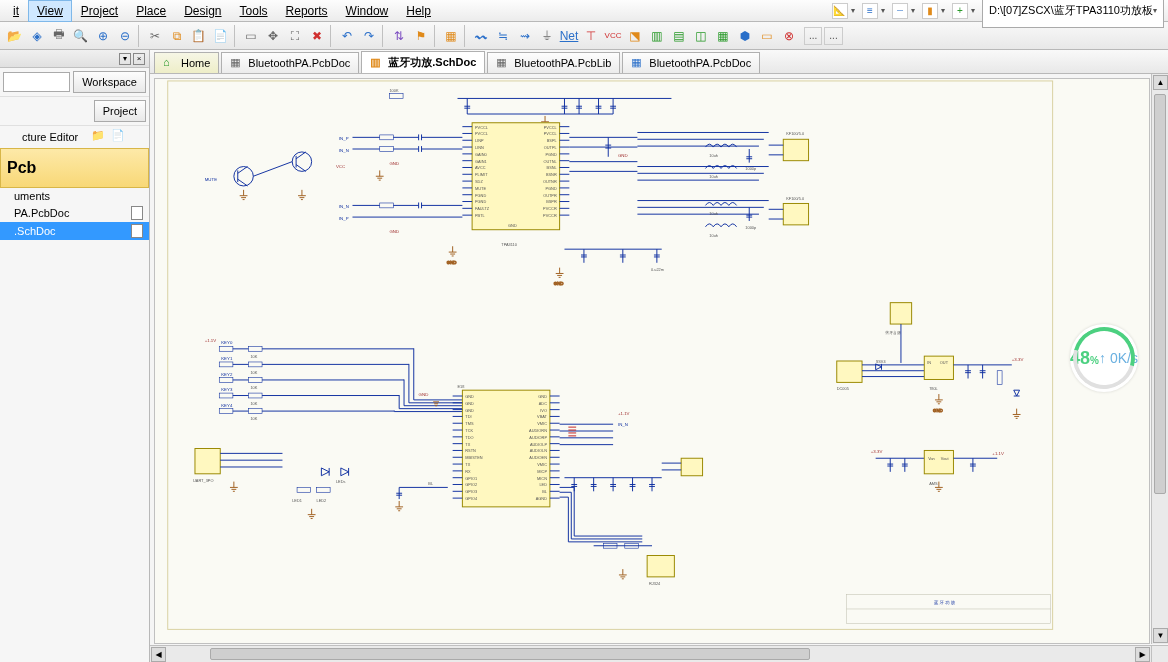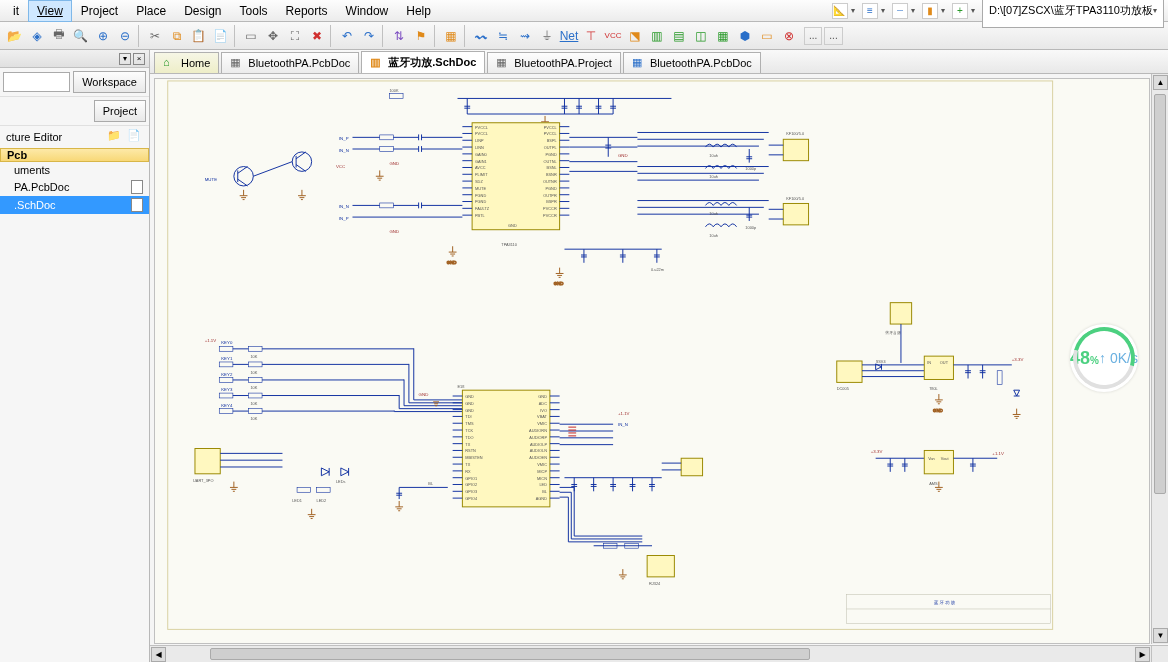--- a/index.html
+++ b/index.html
@@ -1,20 +1,20 @@
 <!DOCTYPE html>
 <html><head>
 <meta charset="utf-8">
 <style>
 *{box-sizing:border-box;margin:0;padding:0;font-family:"Segoe UI",Tahoma,sans-serif;}
 body{width:1168px;height:662px;background:#fff;overflow:hidden;position:relative;}
 
 
 .menubar{height:22px;background:linear-gradient(#fdfdfd,#ececec);border-bottom:1px solid #b8b8b8;display:flex;align-items:center;padding:0 4px;font-size:12px;}
-.menu-item{padding:2px 9px;cursor:default;}
+.menu-item{padding:2px 9px;cursor:default;text-decoration:underline;}
 .menu-item u{text-decoration:underline;}
 .menu-item.active{background:#cfe8ff;border:1px solid #7fb8e9;padding:3px 8px;}
 .menubar .right{margin-left:auto;display:flex;align-items:center;gap:4px;}
 .tb-ico{width:16px;height:16px;display:inline-flex;align-items:center;justify-content:center;font-size:10px;border:1px solid #ccc;background:#fff;}
 .tb-split{display:flex;align-items:center;}
 .tb-split .arrow{font-size:8px;color:#555;padding:0 3px;}
 .path-box{border:1px solid #aaa;background:#fff;padding:9px 6px;font-size:11px;min-width:170px;display:flex;align-items:center;}
 .path-box .arrow{margin-left:auto;font-size:8px;color:#555;}
 
 
@@ -25,23 +25,23 @@
 .tb-dots{font-size:10px;color:#555;padding:0 4px;border:1px solid #ccc;height:18px;display:flex;align-items:center;}
 
 
 .main{display:flex;height:612px;}
 .left-panel{width:150px;border-right:1px solid #b8b8b8;background:#f6f6f6;display:flex;flex-direction:column;}
 .lp-head{height:18px;background:linear-gradient(#f0f0f0,#e0e0e0);border-bottom:1px solid #c0c0c0;display:flex;align-items:center;justify-content:flex-end;padding:0 4px;font-size:10px;}
 .lp-head .pin{width:12px;height:12px;border:1px solid #888;font-size:8px;display:flex;align-items:center;justify-content:center;margin-left:2px;}
 .lp-row{display:flex;align-items:center;padding:3px;gap:3px;border-bottom:1px solid #e0e0e0;}
 .lp-row input{flex:1;min-width:0;height:20px;border:1px solid #aaa;font-size:11px;padding:0 3px;}
 .lp-row .btn{border:1px solid #aaa;background:linear-gradient(#fdfdfd,#e8e8e8);font-size:11px;padding:3px 8px;cursor:default;height:22px;display:flex;align-items:center;}
-.lp-label{font-size:11px;padding:3px 6px;display:flex;align-items:center;gap:4px;}
+.lp-label{font-size:11px;padding:3px 22px;display:flex;align-items:center;gap:4px;}
 .lp-label .ico{width:16px;height:16px;display:inline-block;}
-.tree-head{background:linear-gradient(#fde9a8,#f8d877);border:1px solid #d8b648;font-size:11px;padding:0 6px;font-weight:bold;}
+.tree-head{background:linear-gradient(#fde9a8,#f8d877);border:1px solid #d8b648;font-size:16px;padding:10px 6px;font-weight:bold;}
 .tree{font-size:11px;}
 .tree .node{padding:2px 6px 2px 14px;display:flex;align-items:center;gap:4px;}
 .tree .node.sel{background:#3399ff;color:#fff;}
 .tree .doc-ico{width:12px;height:14px;border:1px solid #888;background:#fff;display:inline-block;}
 
 
 .right-area{flex:1;display:flex;flex-direction:column;position:relative;}
 .doc-tabs{height:24px;background:linear-gradient(#f9f9f9,#e8e8e8);border-bottom:1px solid #b8b8b8;display:flex;align-items:flex-end;padding:0 4px;gap:2px;}
 .doc-tab{border:1px solid #b0b0b0;border-bottom:none;background:linear-gradient(#fdfdfd,#ececec);padding:3px 8px;font-size:11px;display:flex;align-items:center;gap:4px;cursor:default;}
 .doc-tab.active{background:#fff;font-weight:bold;}
@@ -218,21 +218,21 @@
       <div class="doc-tab">
           <span class="ico c-gray">▦</span>
           <span>BluetoothPA.PcbDoc</span>
         </div>
       <div class="doc-tab active">
           <span class="ico c-orange">▥</span>
           <span>蓝牙功放.SchDoc</span>
         </div>
       <div class="doc-tab">
           <span class="ico c-gray">▦</span>
-          <span>BluetoothPA.Project</span>
+          <span>BluetoothPA.PcbLib</span>
         </div>
       <div class="doc-tab">
           <span class="ico c-blue">▦</span>
           <span>BluetoothPA.PcbDoc</span>
         </div>
     </div>
 
     <div class="canvas-wrap">
       <div class="canvas">
         <svg class="svg-schem" viewBox="0 0 1000 580">

